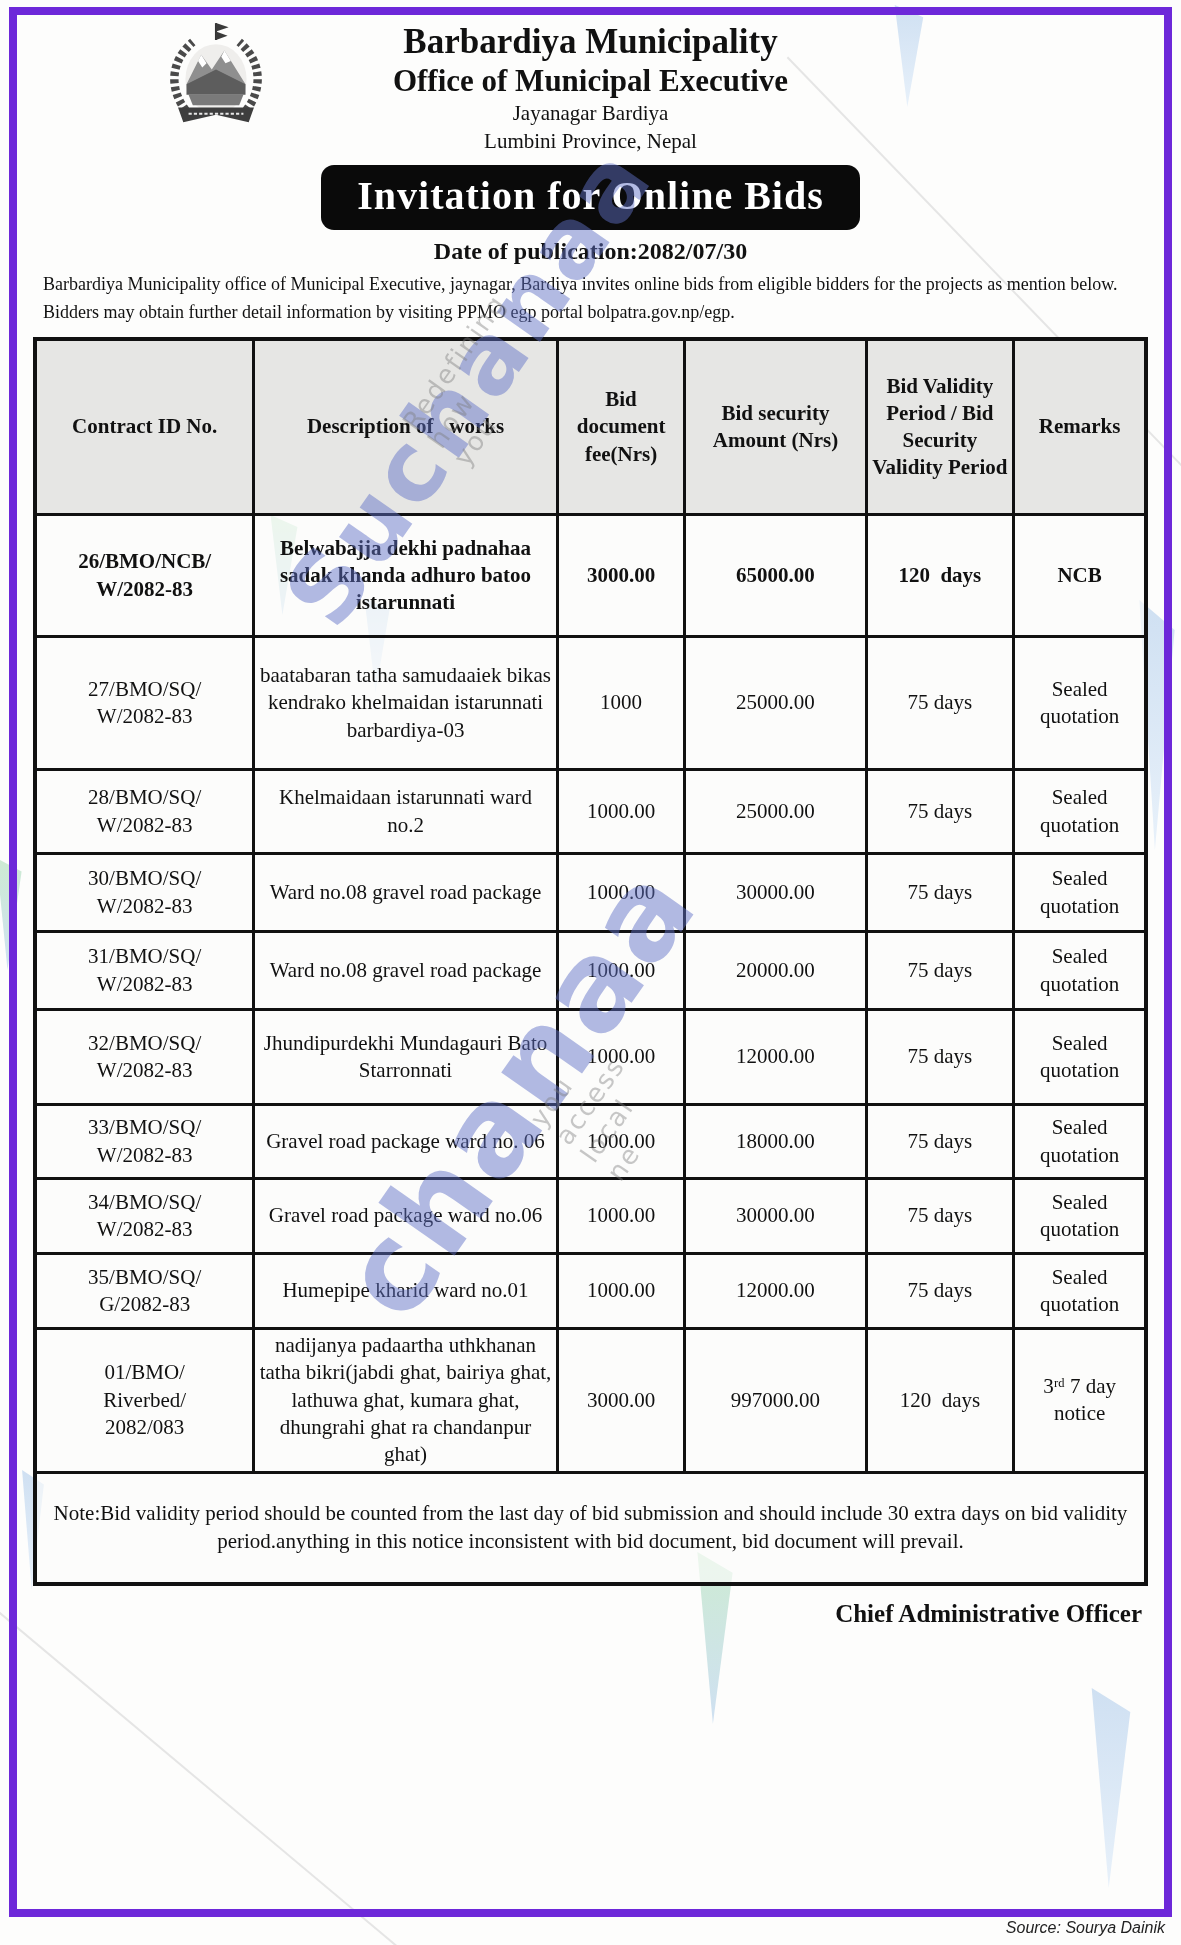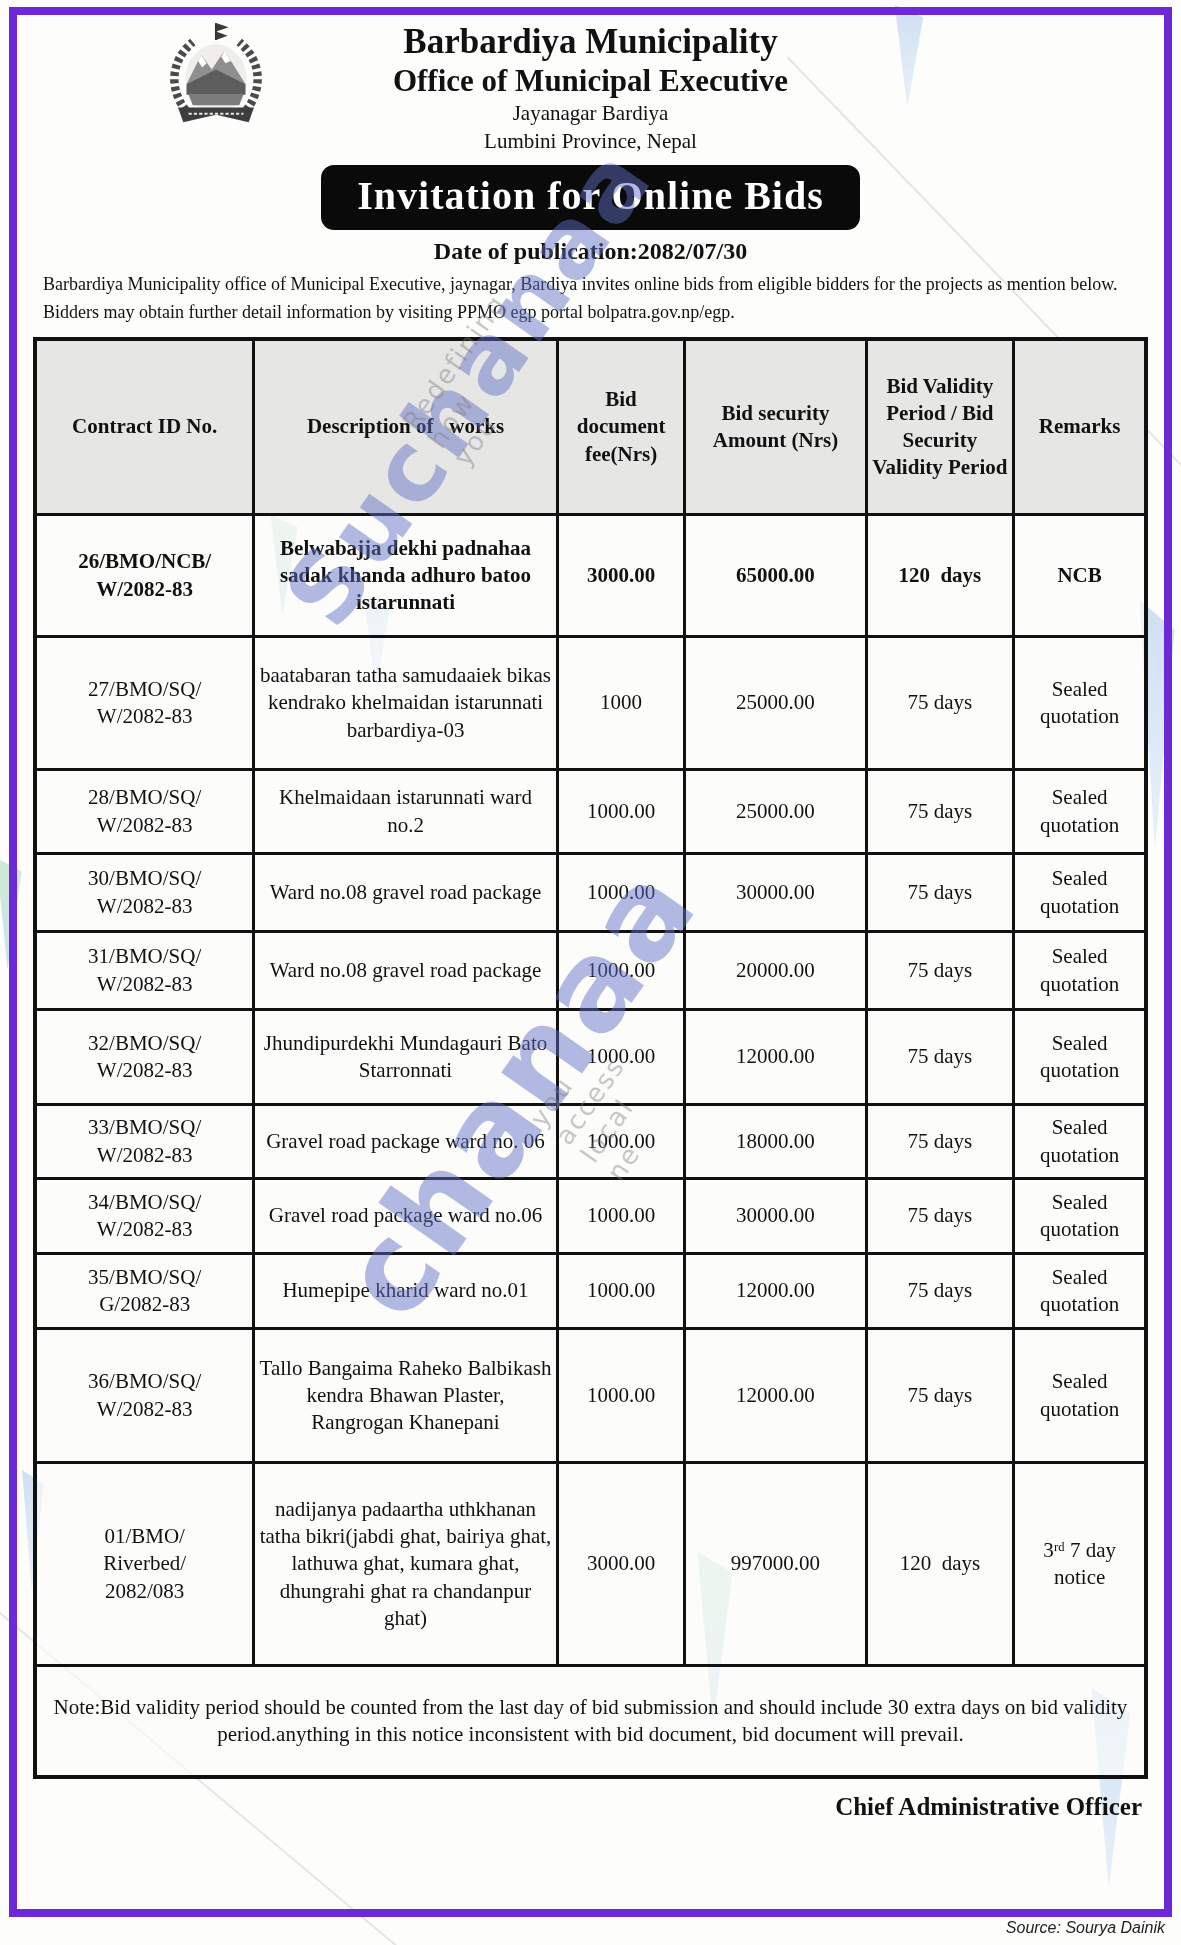--- a/index.html
+++ b/index.html
@@ -222,29 +222,20 @@
   <tr>
     <td>35/BMO/SQ/
 G/2082-83</td>
     <td>Humepipe kharid ward no.01</td>
     <td>1000.00</td>
     <td>12000.00</td>
     <td>75 days</td>
     <td>Sealed quotation</td>
   </tr>
 
-  <tr>
-    <td>36/BMO/SQ/
-W/2082-83</td>
-    <td>Tallo Bangaima Raheko Balbikash kendra Bhawan Plaster, Rangrogan Khanepani</td>
-    <td>1000.00</td>
-    <td>12000.00</td>
-    <td>75 days</td>
-    <td>Sealed quotation</td>
-  </tr>
 
   <tr>
     <td>01/BMO/
 Riverbed/
 2082/083</td>
     <td>nadijanya padaartha uthkhanan tatha bikri(jabdi ghat, bairiya ghat, lathuwa ghat, kumara ghat, dhungrahi ghat ra chandanpur ghat)</td>
     <td>3000.00</td>
     <td>997000.00</td>
     <td>120  days</td>
     <td>3ʳᵈ 7 day notice</td>

